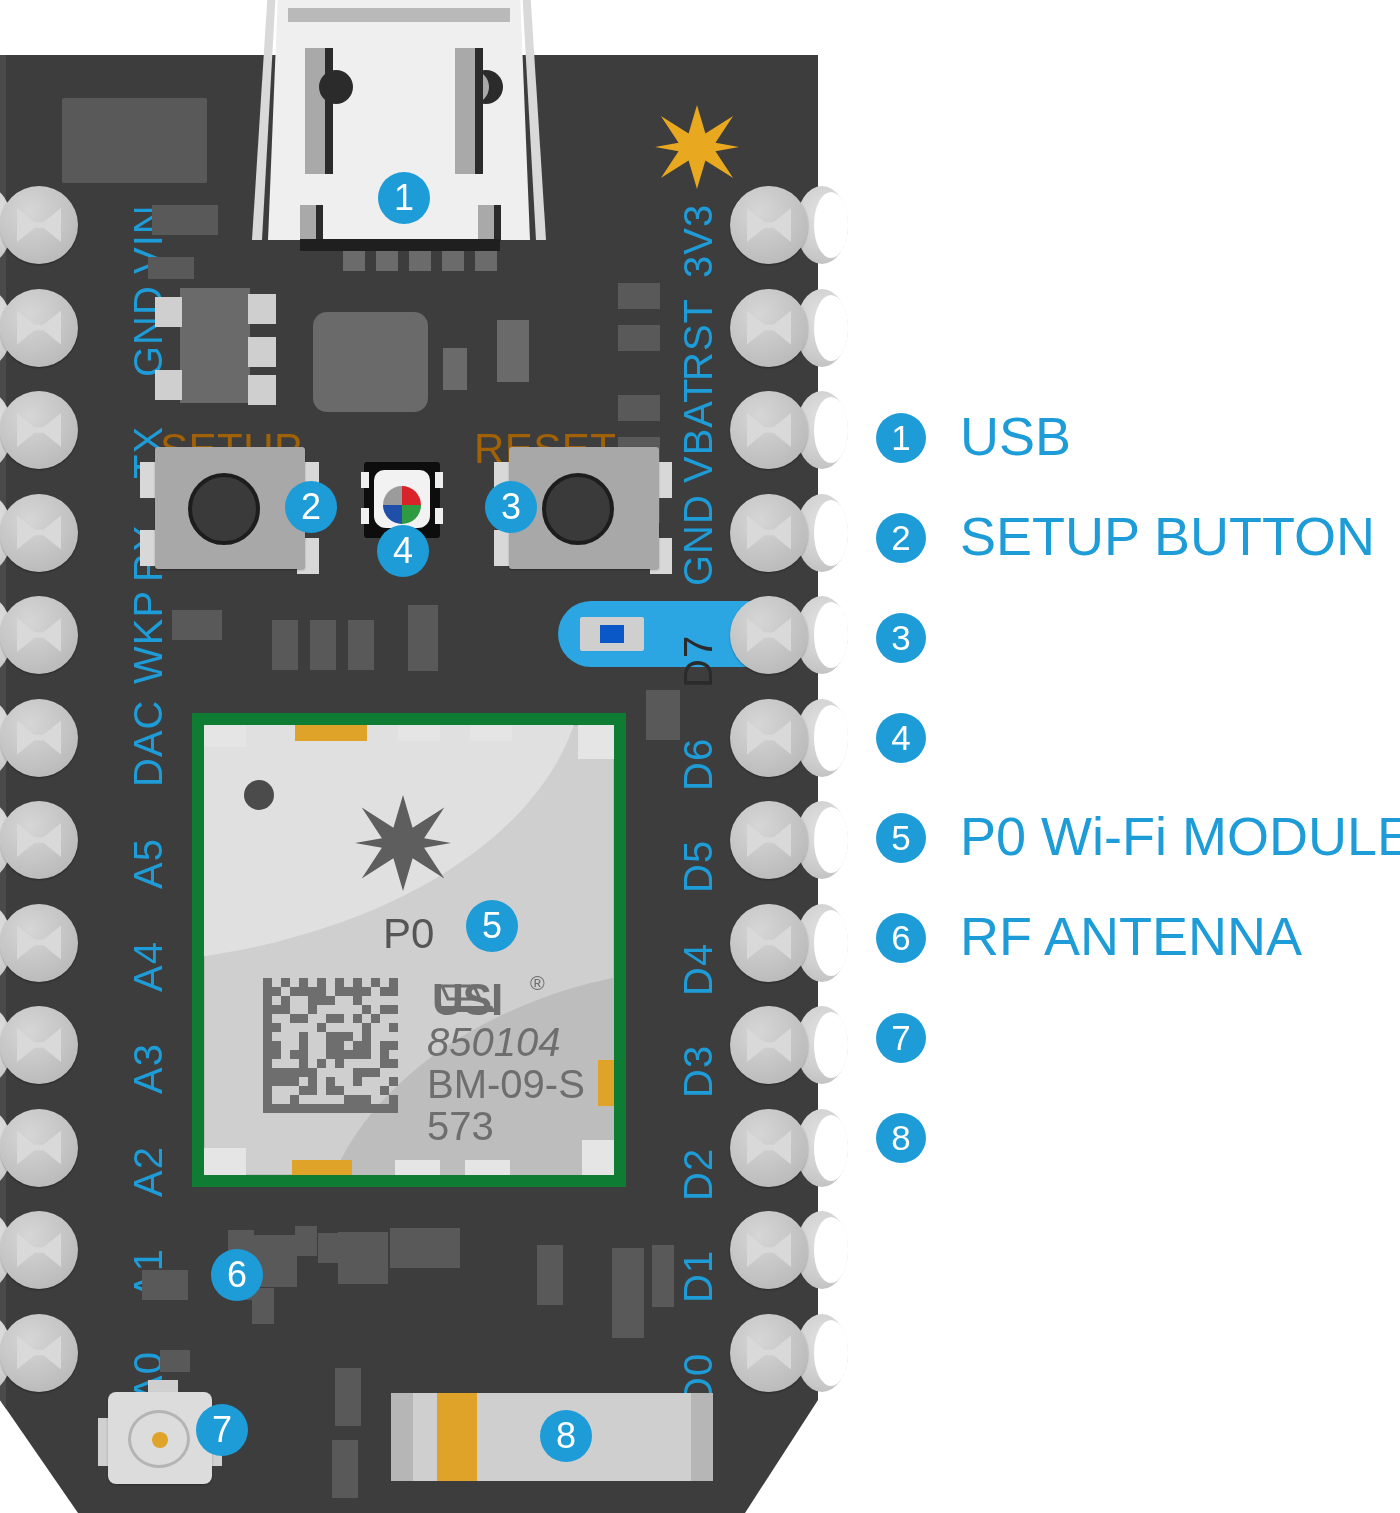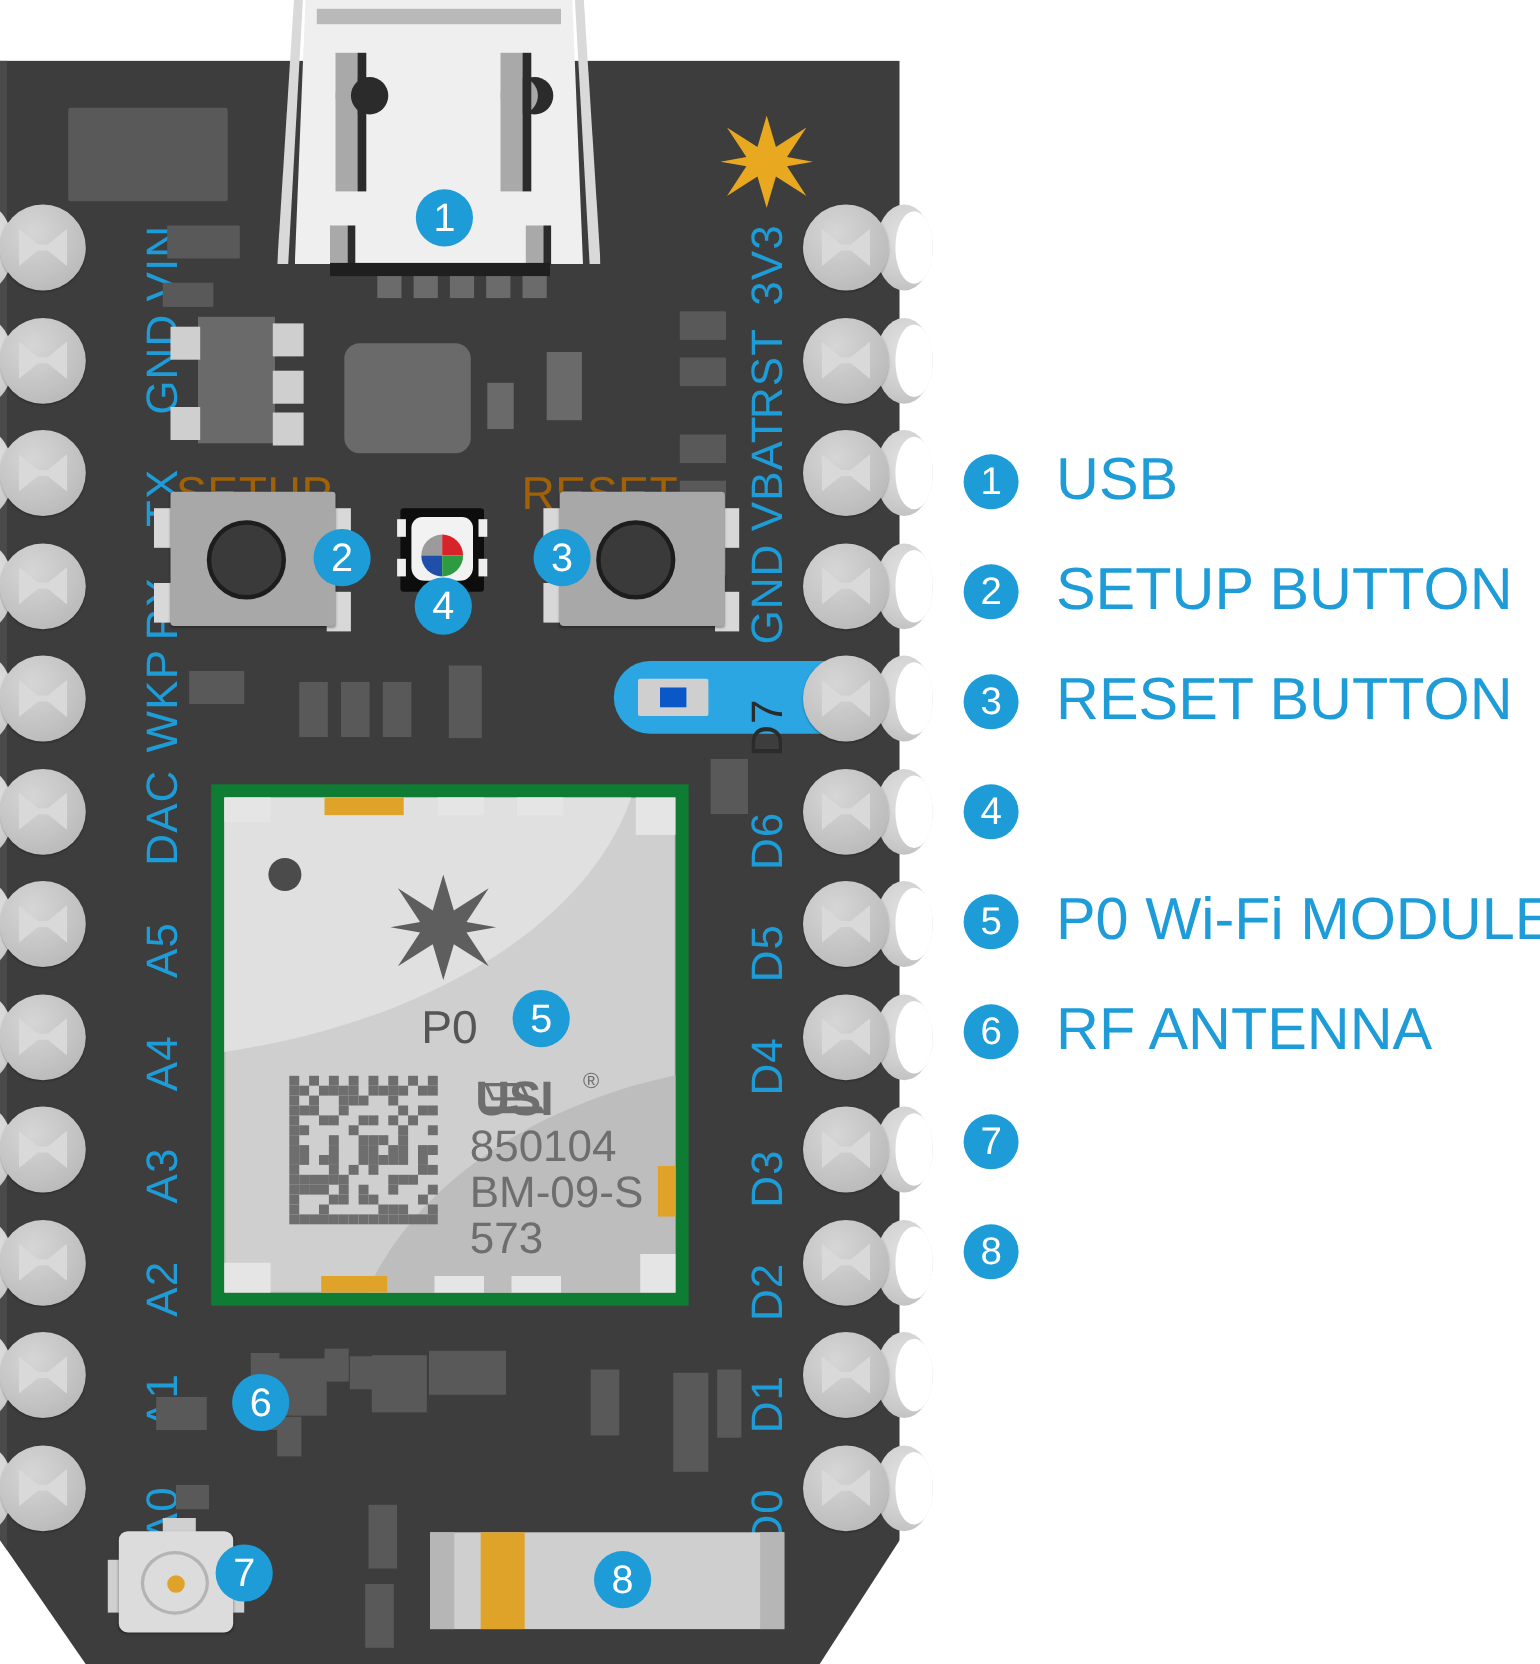--- a/index.html
+++ b/index.html
@@ -446,21 +446,21 @@
     <div class="wifi-notch" style="left:598px; top:1060px; width:16px; height:46px; background:#e0a32a;"></div>
     <div class="wifi-dot"></div>
     <div class="wifi-star"></div>
     <div class="p0-label">P0</div>
     <svg class="usi-mark" viewBox="0 0 58 34">
       <path d="M2 4 L34 4 L40 17 L8 17 Z" fill="none" stroke="#6e6e6e" stroke-width="3"></path>
       <path d="M0 24 L52 24 L56 30 L4 30 Z" fill="#6e6e6e"></path>
     </svg>
     <div class="usi">USI</div>
     <div style="position:absolute;left:530px;top:972px;color:#6e6e6e;font-size:20px;">®</div>
-    <div class="wifi-text" style="left:427px; top:1020px;">850104</div>
+    <div class="wifi-text" style="left:427px; top:1020px;font-style:italic;">850104</div>
     <div class="wifi-text" style="left:427px; top:1062px;">BM-09-S</div>
     <div class="wifi-text" style="left:427px; top:1104px;">573</div>
     <div class="dm" id="datamatrix">
         <i style="left: 0px; top: 0px;"></i>
         <i style="left: 18px; top: 0px;"></i>
         <i style="left: 36px; top: 0px;"></i>
         <i style="left: 54px; top: 0px;"></i>
         <i style="left: 72px; top: 0px;"></i>
         <i style="left: 90px; top: 0px;"></i>
         <i style="left: 108px; top: 0px;"></i>
@@ -623,21 +623,20 @@
       <div class="legend-row">
         <div class="legend-badge">1</div>
         <div class="legend-text">USB</div>
       </div>
       <div class="legend-row">
         <div class="legend-badge">2</div>
         <div class="legend-text">SETUP BUTTON</div>
       </div>
       <div class="legend-row">
         <div class="legend-badge">3</div>
-        <div class="legend-text">RESET BUTTON</div>
       </div>
       <div class="legend-row">
         <div class="legend-badge">4</div>
       </div>
       <div class="legend-row">
         <div class="legend-badge">5</div>
         <div class="legend-text">P0 Wi-Fi MODULE</div>
       </div>
       <div class="legend-row">
         <div class="legend-badge">6</div>

